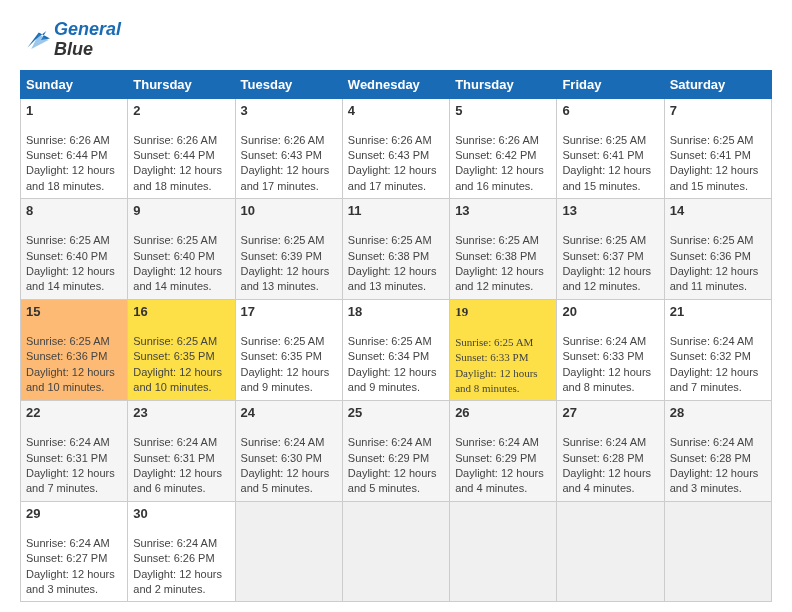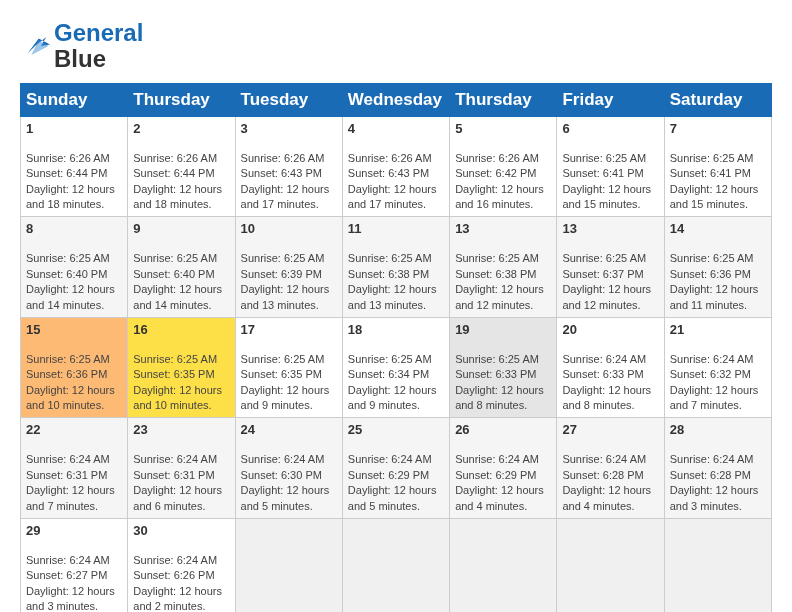--- a/index.html
+++ b/index.html
@@ -15,24 +15,25 @@
       justify-content: space-between;
       align-items: flex-start;
       margin-bottom: 10px;
     }
     .logo {
       display: flex;
       align-items: center;
       gap: 4px;
     }
     .logo-text {
-      font-size: 24px;
+      font-size: 18px;
       font-weight: bold;
       color: #333;
       line-height: 1.1;
+      font-style: italic;
     }
     .logo-text span {
       color: #1a6bb5;
     }
     .logo-bird {
       width: 30px;
       height: 30px;
     }
     .title-block {
       text-align: right;
@@ -49,21 +50,21 @@
     .calendar {
       width: 100%;
       border-collapse: collapse;
       font-size: 11px;
     }
     .calendar th {
       background-color: #1a6bb5;
       color: #fff;
       text-align: left;
       padding: 6px 5px;
-      font-size: 17px;
+      font-size: 13px;
       font-weight: bold;
       border: 1px solid #1a6bb5;
     }
     .calendar td {
       border: 1px solid #ccc;
       vertical-align: top;
       padding: 4px 5px;
       width: 14.28%;
       min-height: 80px;
     }
@@ -263,21 +264,21 @@
         </div>
       </td>
         <td style="background-color: rgb(255, 255, 255);">
         <span class="day-num">18</span>
         <div class="day-info">
           Sunrise: 6:25 AM<br>
           Sunset: 6:34 PM<br>
           Daylight: 12 hours and 9 minutes.
         </div>
       </td>
-        <td style="background-color: #e5e5e5;">
+        <td style="background-color: #fde047; font-family: Liberation Serif, serif;">
         <span class="day-num">19</span>
         <div class="day-info">
           Sunrise: 6:25 AM<br>
           Sunset: 6:33 PM<br>
           Daylight: 12 hours and 8 minutes.
         </div>
       </td>
         <td style="background-color: rgb(255, 255, 255);">
         <span class="day-num">20</span>
         <div class="day-info">

